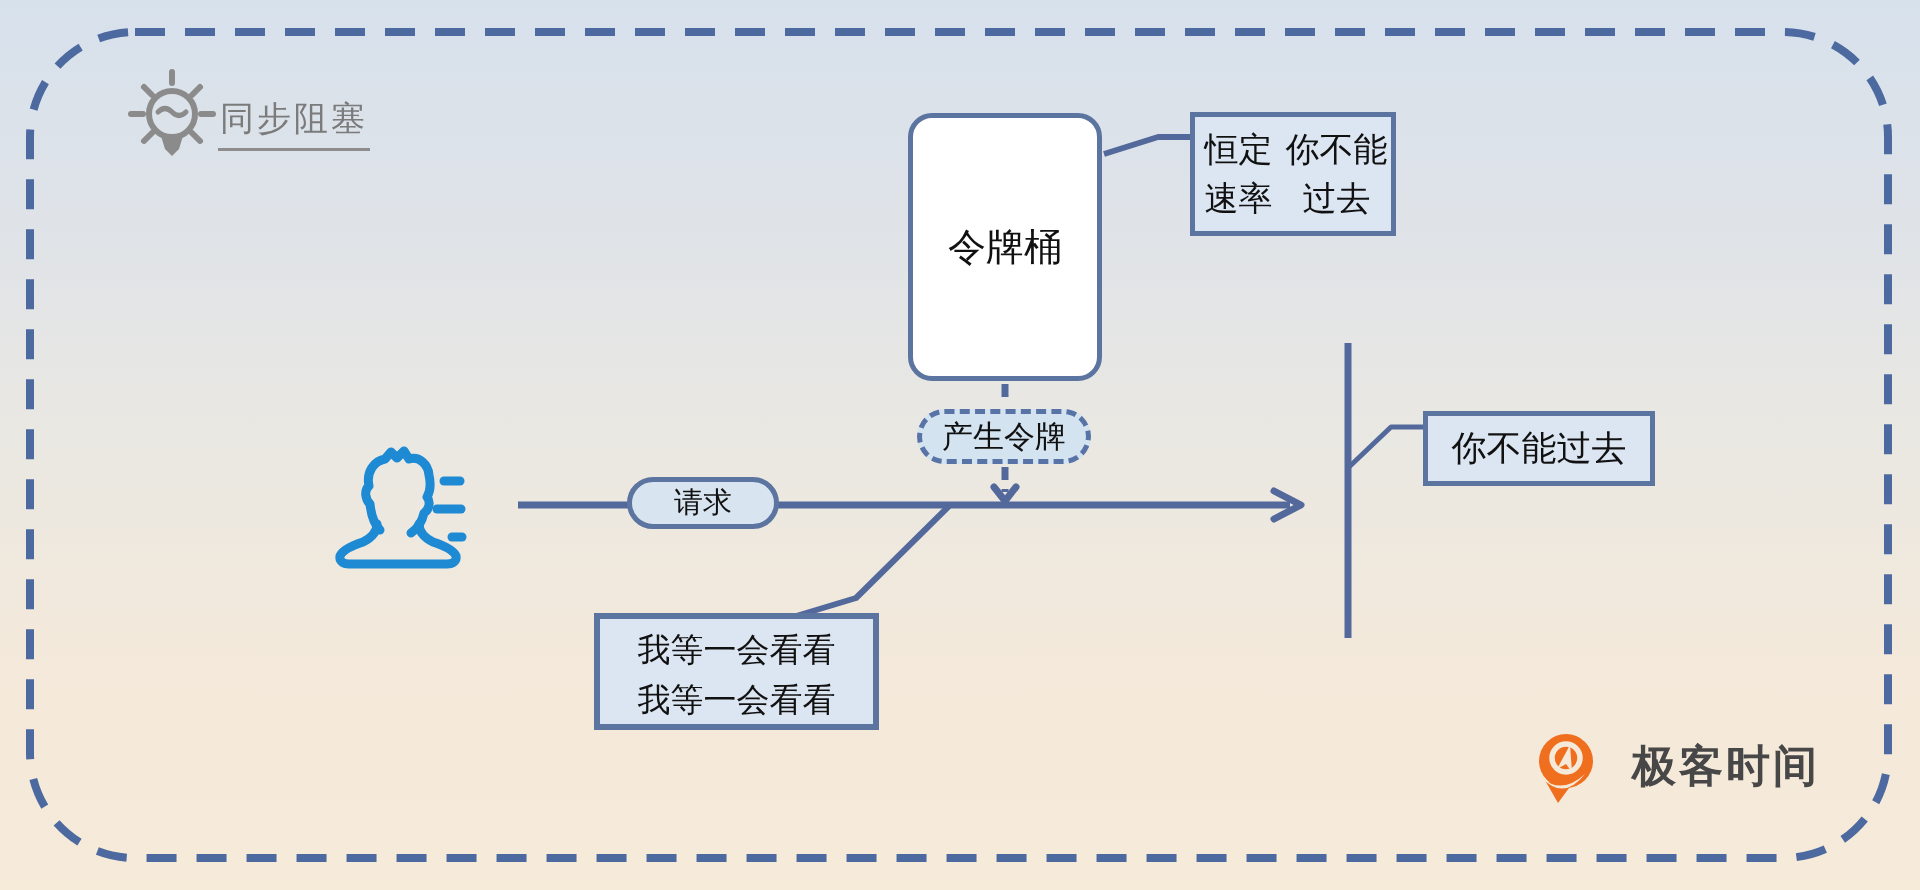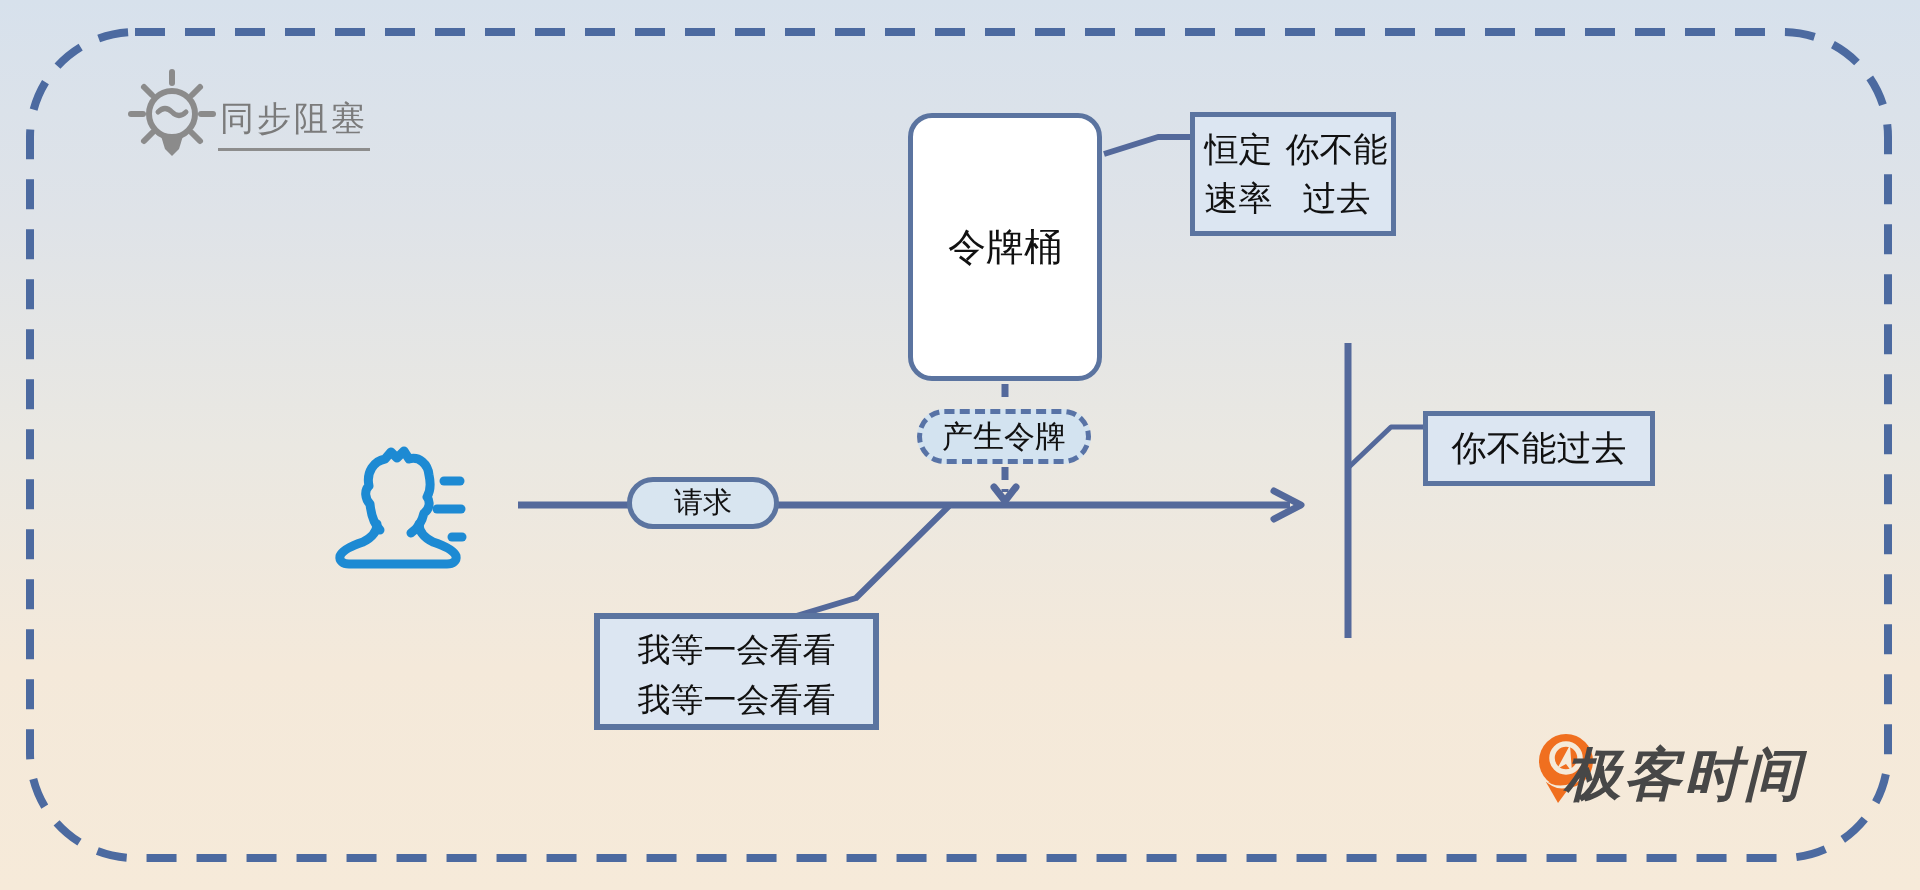--- a/index.html
+++ b/index.html
@@ -43,22 +43,22 @@
     left:594px; top:613px; width:285px; height:117px;
     background:#dce6f2; border:6px solid #5b74a0;
     flex-direction:column; font-size:33px; line-height:1.5;justify-content:flex-end;
   }
   .sync-label {
     left:218px; top:96px; font-size:34px; color:#7b7b7b;
     letter-spacing:3px; padding:0 2px 6px 2px;
     border-bottom:3px solid #8d8d8d;
   }
   .brand-text {
-    left:1564px; top:737px; font-size:57px; font-weight:700;
-    color:#474747; letter-spacing:3px;font-style:italic;
+    left:1632px; top:737px; font-size:44px; font-weight:700;
+    color:#474747; letter-spacing:3px;
   }
 </style>
 </head>
 <body>
 
 <div class="canvas">
 
   <svg class="layer" viewBox="0 0 1920 890">
 
     <rect x="30" y="32" width="1858" height="826" rx="105" fill="none" stroke="#4c6aa0" stroke-width="8" stroke-dasharray="30 20"></rect>

